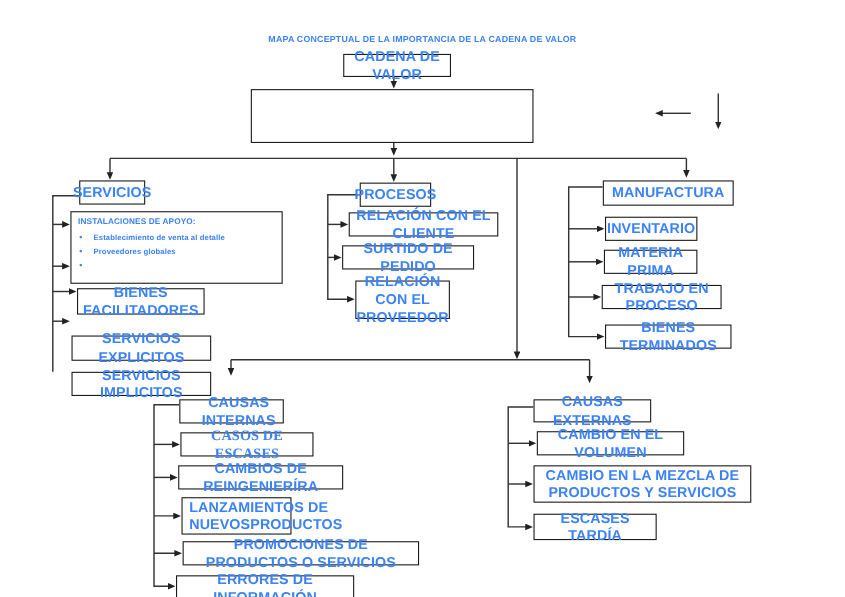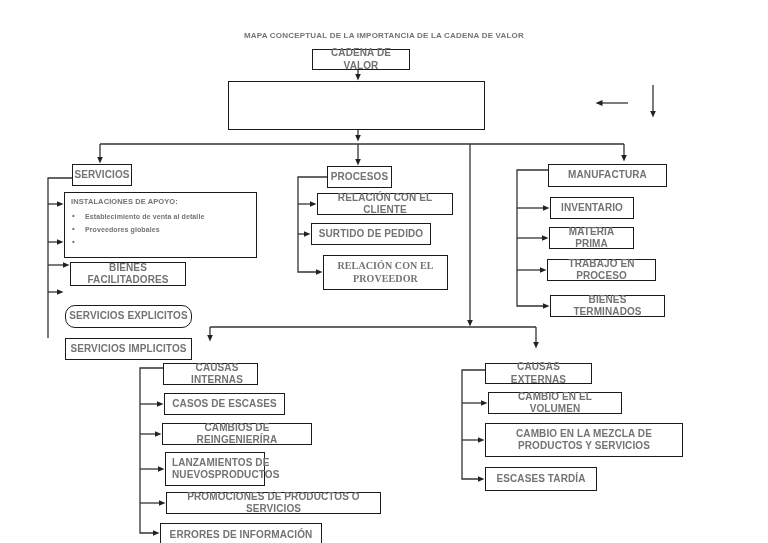--- a/index.html
+++ b/index.html
@@ -1,28 +1,28 @@
 <!DOCTYPE html>
 <html><head>
 <meta charset="utf-8">
 <style>
   html,body{margin:0;padding:0;background:#fff;}
   #canvas{
     position:relative;width:768px;height:543px;background:#fff;overflow:hidden;
-    font-family:"Liberation Sans","DejaVu Sans",sans-serif;color:#737373;
+    font-family:"Liberation Sans","DejaVu Sans",sans-serif;color:#3b82f6;
   }
   .title{
     position:absolute;top:31px;left:0;width:768px;text-align:center;
     font-size:8px;font-weight:bold;letter-spacing:.2px;
   }
   svg.wires{position:absolute;left:0;top:0;width:768px;height:543px;z-index:1;}
   .bx{
     position:absolute;z-index:2;background:#fff;border:1.5px solid #1b1b1b;
     box-sizing:border-box;display:flex;align-items:center;justify-content:center;
-    text-align:center;font-size:10px;font-weight:bold;line-height:1.25;
+    text-align:center;font-size:13px;font-weight:bold;line-height:1.25;
     padding:1px 3px;letter-spacing:.1px;
   }
   .bx.left{justify-content:flex-start;text-align:left;padding-left:6px;}
   .bx.empty{padding:0;}
   .apoyo{
     position:absolute;z-index:2;background:#fff;border:1.5px solid #1b1b1b;
     box-sizing:border-box;font-size:7px;font-weight:bold;padding:4px 4px 2px 6px;
     line-height:1.3;letter-spacing:.1px;
   }
   .apoyo .hd{font-size:7.5px;margin-bottom:5px;}
@@ -106,45 +106,45 @@
     <div class="hd">INSTALACIONES DE APOYO:</div>
     <ul>
       <li>Establecimiento de venta al detalle</li>
       <li>Proveedores globales</li>
       <li></li>
     </ul>
   </div>
 
   <div class="bx" style="left:70px;top:262px;width:116px;height:24px;">BIENES FACILITADORES</div>
 
-  <div class="bx" style="left:65px;top:305px;width:127px;height:23px;border-radius:10px;">SERVICIOS EXPLICITOS</div>
+  <div class="bx" style="left:65px;top:305px;width:127px;height:23px;">SERVICIOS EXPLICITOS</div>
 
   <div class="bx" style="left:65px;top:338px;width:127px;height:22px;">SERVICIOS IMPLICITOS</div>
 
   <div class="bx" style="left:327px;top:166px;width:65px;height:22px;">PROCESOS</div>
 
   <div class="bx" style="left:317px;top:193px;width:136px;height:22px;">RELACIÓN CON EL CLIENTE</div>
 
   <div class="bx" style="left:311px;top:223px;width:120px;height:22px;">SURTIDO DE PEDIDO</div>
 
-  <div class="bx" style="left:323px;top:255px;width:125px;height:35px;font-family:Liberation Serif, serif;">RELACIÓN CON EL PROVEEDOR</div>
+  <div class="bx" style="left:323px;top:255px;width:86px;height:35px;">RELACIÓN CON EL PROVEEDOR</div>
 
   <div class="bx" style="left:548px;top:164px;width:119px;height:23px;">MANUFACTURA</div>
 
   <div class="bx" style="left:549px;top:227px;width:85px;height:22px;">MATERIA PRIMA</div>
 
   <div class="bx" style="left:550px;top:197px;width:84px;height:22px;">INVENTARIO</div>
 
   <div class="bx" style="left:547px;top:259px;width:109px;height:22px;">TRABAJO EN PROCESO</div>
 
   <div class="bx" style="left:550px;top:295px;width:115px;height:22px;">BIENES TERMINADOS</div>
 
   <div class="bx" style="left:163px;top:363px;width:95px;height:22px;padding-left:16px;">CAUSAS INTERNAS</div>
 
-  <div class="bx" style="left:164px;top:393px;width:121px;height:22px;">CASOS DE ESCASES</div>
+  <div class="bx" style="left:164px;top:393px;width:121px;height:22px;font-family:Liberation Serif, serif;">CASOS DE ESCASES</div>
 
   <div class="bx" style="left:162px;top:423px;width:150px;height:22px;">CAMBIOS DE REINGENIERÍRA</div>
 
   <div class="bx left" style="left:165px;top:452px;width:100px;height:34px;">LANZAMIENTOS DE NUEVOSPRODUCTOS</div>
 
   <div class="bx" style="left:166px;top:492px;width:215px;height:22px;">PROMOCIONES  DE PRODUCTOS O SERVICIOS</div>
 
   <div class="bx" style="left:160px;top:523px;width:162px;height:24px;">ERRORES DE INFORMACIÓN</div>
 
   <div class="bx" style="left:485px;top:363px;width:107px;height:21px;">CAUSAS EXTERNAS</div>

